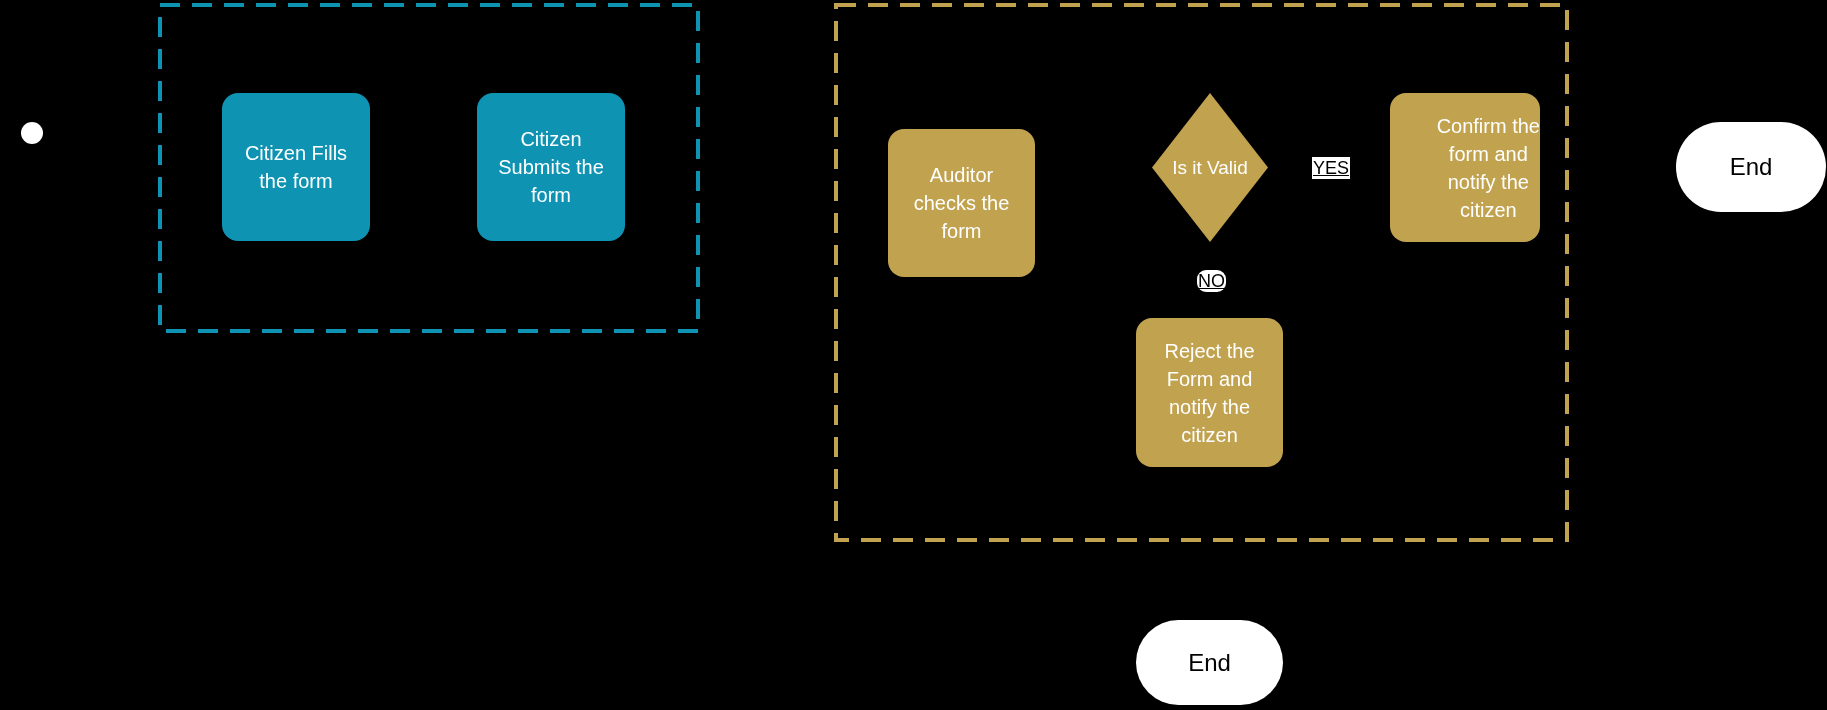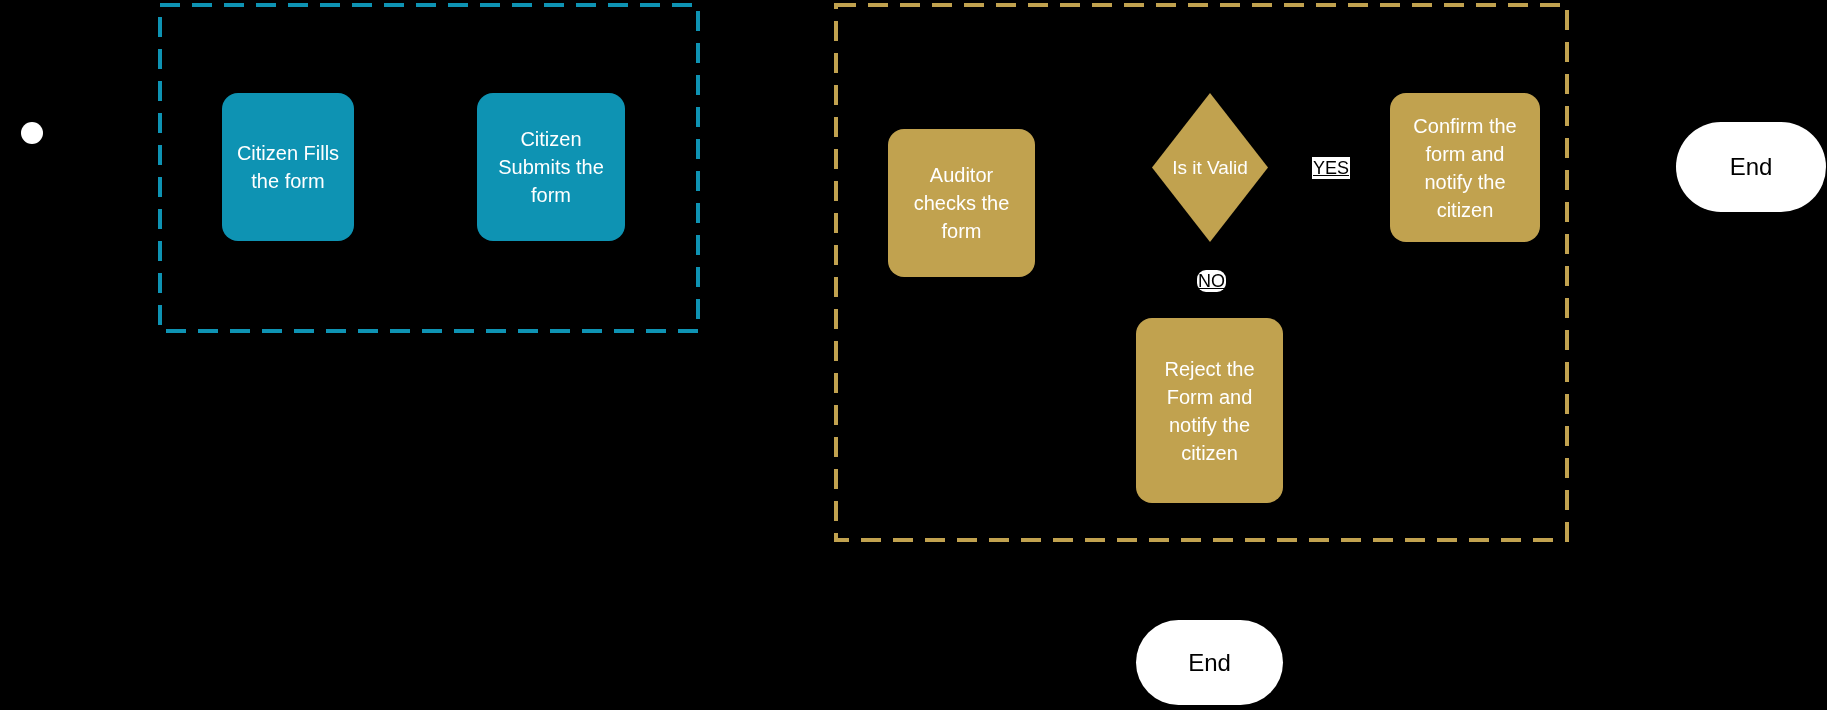--- a/index.html
+++ b/index.html
@@ -65,25 +65,25 @@
     background:var(--edge-label-bg);
     color:var(--edge-label-text);
     font-size:18px;line-height:1;
     padding:2px 1px;
     text-decoration:underline;
   }
   .edge-label.yes{left:1312px;top:157px;}
   .edge-label.no{left:1197px;top:270px;border-radius:9px;}
 
   
-  .n-fills   {left:222px; top:93px;  width:132px;height:148px;}
+  .n-fills   {left:222px; top:93px;  width:148px;height:148px;}
   .n-submits {left:477px; top:93px;  width:148px;height:148px;}
   .n-auditor {left:888px; top:93px;  width:147px;height:148px;margin-top:36px;}
-  .n-confirm {left:1390px;top:93px;  width:150px;height:149px;}
-  .n-reject  {left:1136px;top:318px; width:147px;height:185px;}
+  .n-confirm {left:1390px;top:93px;  width:150px;height:149px;justify-content:flex-end;}
+  .n-reject  {left:1136px;top:318px; width:147px;height:149px;}
 </style>
 </head>
 <body>
 
 <div class="canvas">
 
   <svg class="lanes" width="1827" height="710" viewBox="0 0 1827 710">
     <rect class="lane lane-citizen" x="160" y="5" width="538" height="326"></rect>
     <rect class="lane lane-auditor" x="836" y="5" width="731" height="535"></rect>
   </svg>

